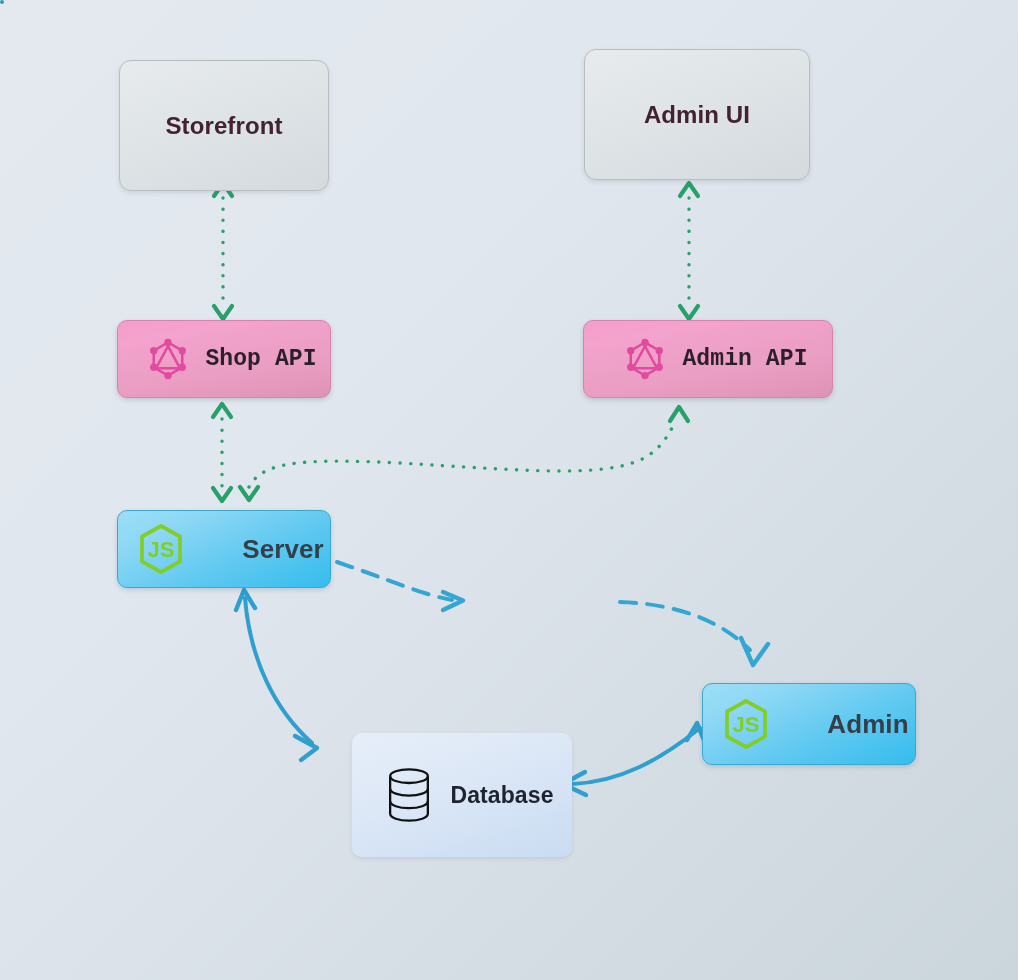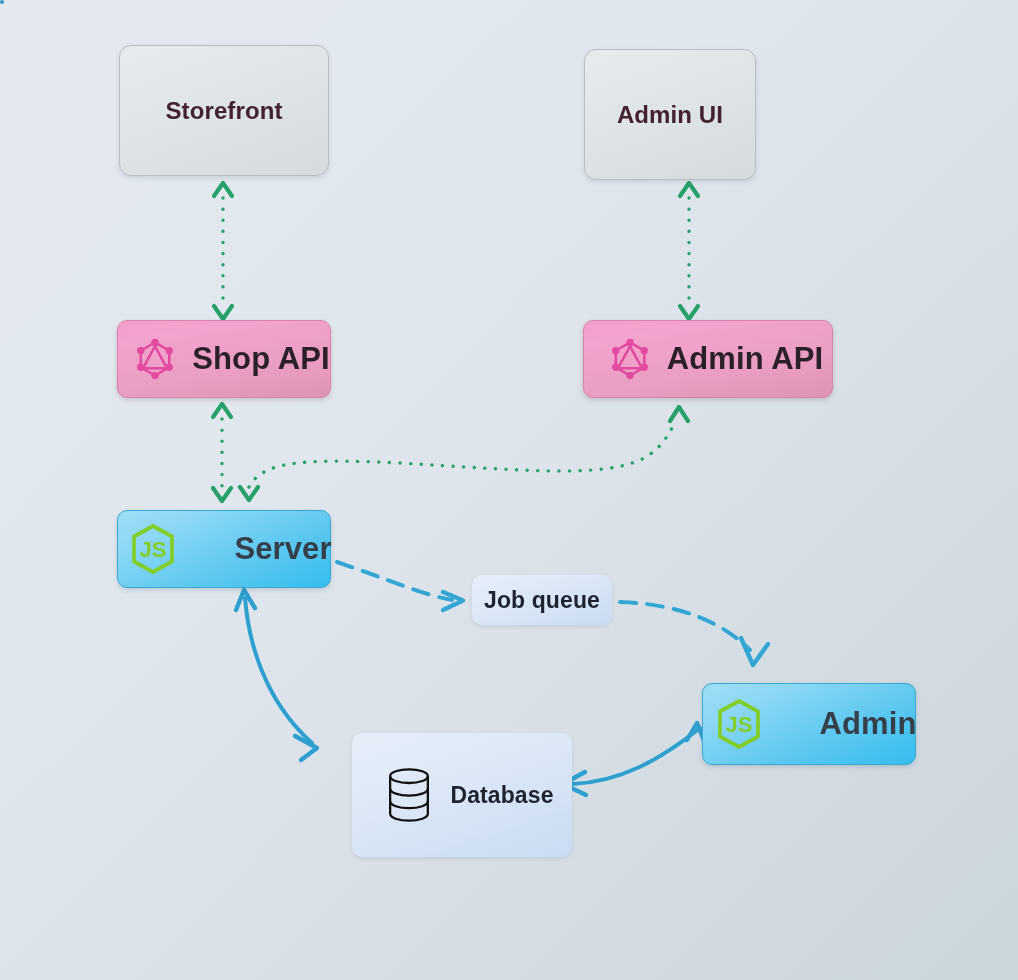--- a/index.html
+++ b/index.html
@@ -66,35 +66,36 @@
 
   
   .gql {
     background: linear-gradient(170deg, #f59ecb 0%, #f3a3cd 20%, #ea9ec3 62%, #dd93b6 100%);
     border: 1px solid #d783ad;
     box-shadow: 0 2px 5px rgba(90,60,80,0.22);
     padding-left: 14px;
   }
   .gql .label {
     color: #2c1f2c;
-    font-size: 31px;
+    font-size: 23px;
     margin-left: 14px;
+    font-family: Liberation Mono, monospace;
   }
 
   
   .nodejs {
     background: linear-gradient(155deg, #9ddef6 0%, #8ed8f5 22%, #5ec8f0 62%, #35bdee 100%);
     border: 1px solid #3aa8cf;
     box-shadow: 0 2px 5px rgba(50,90,120,0.22);
     padding-left: 12px;
     gap: 40px;
   }
   .nodejs .label {
     color: #353f4a;
-    font-size: 31px;
+    font-size: 26px;
     margin-left: 16px;
   }
 
   
   .pale {
     background: linear-gradient(160deg, #e6eef9 0%, #dde8f7 40%, #c9dcf2 100%);
     border: none;
     box-shadow: 0 2px 4px rgba(80,100,125,0.15);
   }
   .pale .label {
@@ -156,25 +157,25 @@
 
       <g>
         <path d="M700,728 C660,760 620,782 572,784" stroke="#2e9fce" stroke-width="4"></path>
         <path d="M705,743 L697,723 L687,740" stroke="#2e9fce" stroke-width="4.4"></path>
         <path d="M585,772 L563,784 L586,795" stroke="#2e9fce" stroke-width="4.4"></path>
       </g>
 
     </g>
   </svg>
 
-  <div class="node client" style="left:119px; top:45px; width:210px; height:131px;">
+  <div class="node client" style="left:119px; top:60px; width:210px; height:131px;">
     <span class="label">Storefront</span>
   </div>
 
-  <div class="node client" style="left:584px; top:49px; width:172px; height:131px;">
+  <div class="node client" style="left:584px; top:49px; width:226px; height:131px;">
     <span class="label">Admin UI</span>
   </div>
 
   <div class="node gql" style="left:117px; top:320px; width:214px; height:78px;">
     <span class="ico">
       <svg width="46" height="46" viewBox="0 0 100 100">
         <g stroke="#e24aa0" stroke-width="5.5" fill="none">
           <path d="M50 14 L81 32 L81 68 L50 86 L19 68 L19 32 Z"></path>
           <path d="M50 22 L76 70 L24 70 Z"></path>
         </g>
@@ -214,23 +215,20 @@
   <div class="node nodejs" style="left:117px; top:510px; width:214px; height:78px;">
     <span class="ico">
       <svg width="50" height="52" viewBox="0 0 100 104">
         <path d="M50 6 L88 27 L88 77 L50 98 L12 77 L12 27 Z" fill="none" stroke="#83cd29" stroke-width="7.5" stroke-linejoin="round"></path>
         <text x="50" y="68" text-anchor="middle" font-family="Liberation Sans, sans-serif" font-size="44" font-weight="bold" fill="#83cd29">JS</text>
       </svg>
     </span>
     <span class="label">Server</span>
   </div>
 
-  <div class="node pale" style="left:472px; top:575px; width:140px; height:50px;">
-    <span class="label">Job queue</span>
-  </div>
 
   <div class="node nodejs" style="left:702px; top:683px; width:214px; height:82px;">
     <span class="ico">
       <svg width="50" height="52" viewBox="0 0 100 104">
         <path d="M50 6 L88 27 L88 77 L50 98 L12 77 L12 27 Z" fill="none" stroke="#83cd29" stroke-width="7.5" stroke-linejoin="round"></path>
         <text x="50" y="68" text-anchor="middle" font-family="Liberation Sans, sans-serif" font-size="44" font-weight="bold" fill="#83cd29">JS</text>
       </svg>
     </span>
     <span class="label">Admin</span>
   </div>

